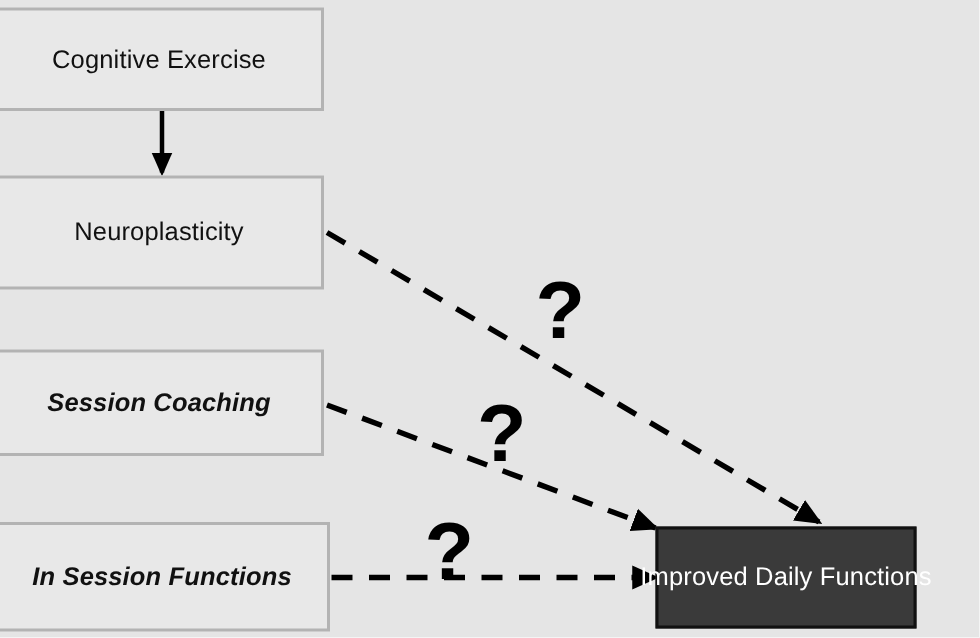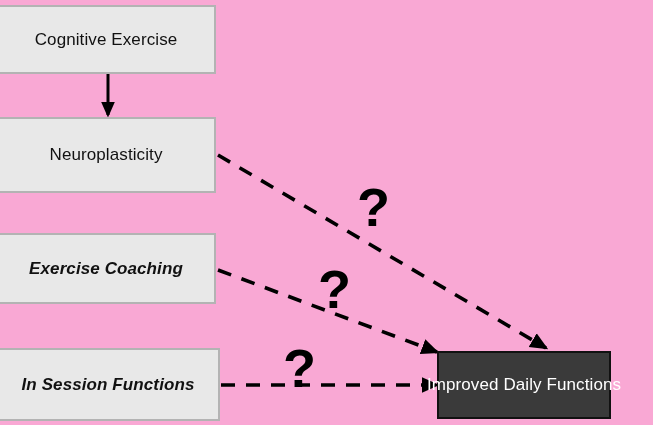--- a/index.html
+++ b/index.html
@@ -4,21 +4,21 @@
 <style>
   html, body {
     margin: 0;
     padding: 0;
     background: #ffffff;
   }
   #canvas {
     position: relative;
     width: 653px;
     height: 425px;
-    background: #f9a8d4;
+    background: #e5e5e5;
     overflow: hidden;
     font-family: "Liberation Sans", sans-serif;
   }
   .node {
     position: absolute;
     box-sizing: border-box;
     display: flex;
     align-items: center;
     justify-content: center;
     text-align: center;
@@ -95,21 +95,21 @@
 
   <div class="node node-light" id="box-cognitive-exercise">
     <span class="node-label">Cognitive Exercise</span>
   </div>
 
   <div class="node node-light" id="box-neuroplasticity">
     <span class="node-label">Neuroplasticity</span>
   </div>
 
   <div class="node node-light italic" id="box-strategy-coaching">
-    <span class="node-label">Exercise Coaching</span>
+    <span class="node-label">Session Coaching</span>
   </div>
 
   <div class="node node-light italic" id="box-in-session-bridging">
     <span class="node-label">In Session Functions</span>
   </div>
 
   <div class="node node-dark" id="box-improved-daily-functions">
     <span class="node-label">Improved Daily Functions</span>
   </div>
 

